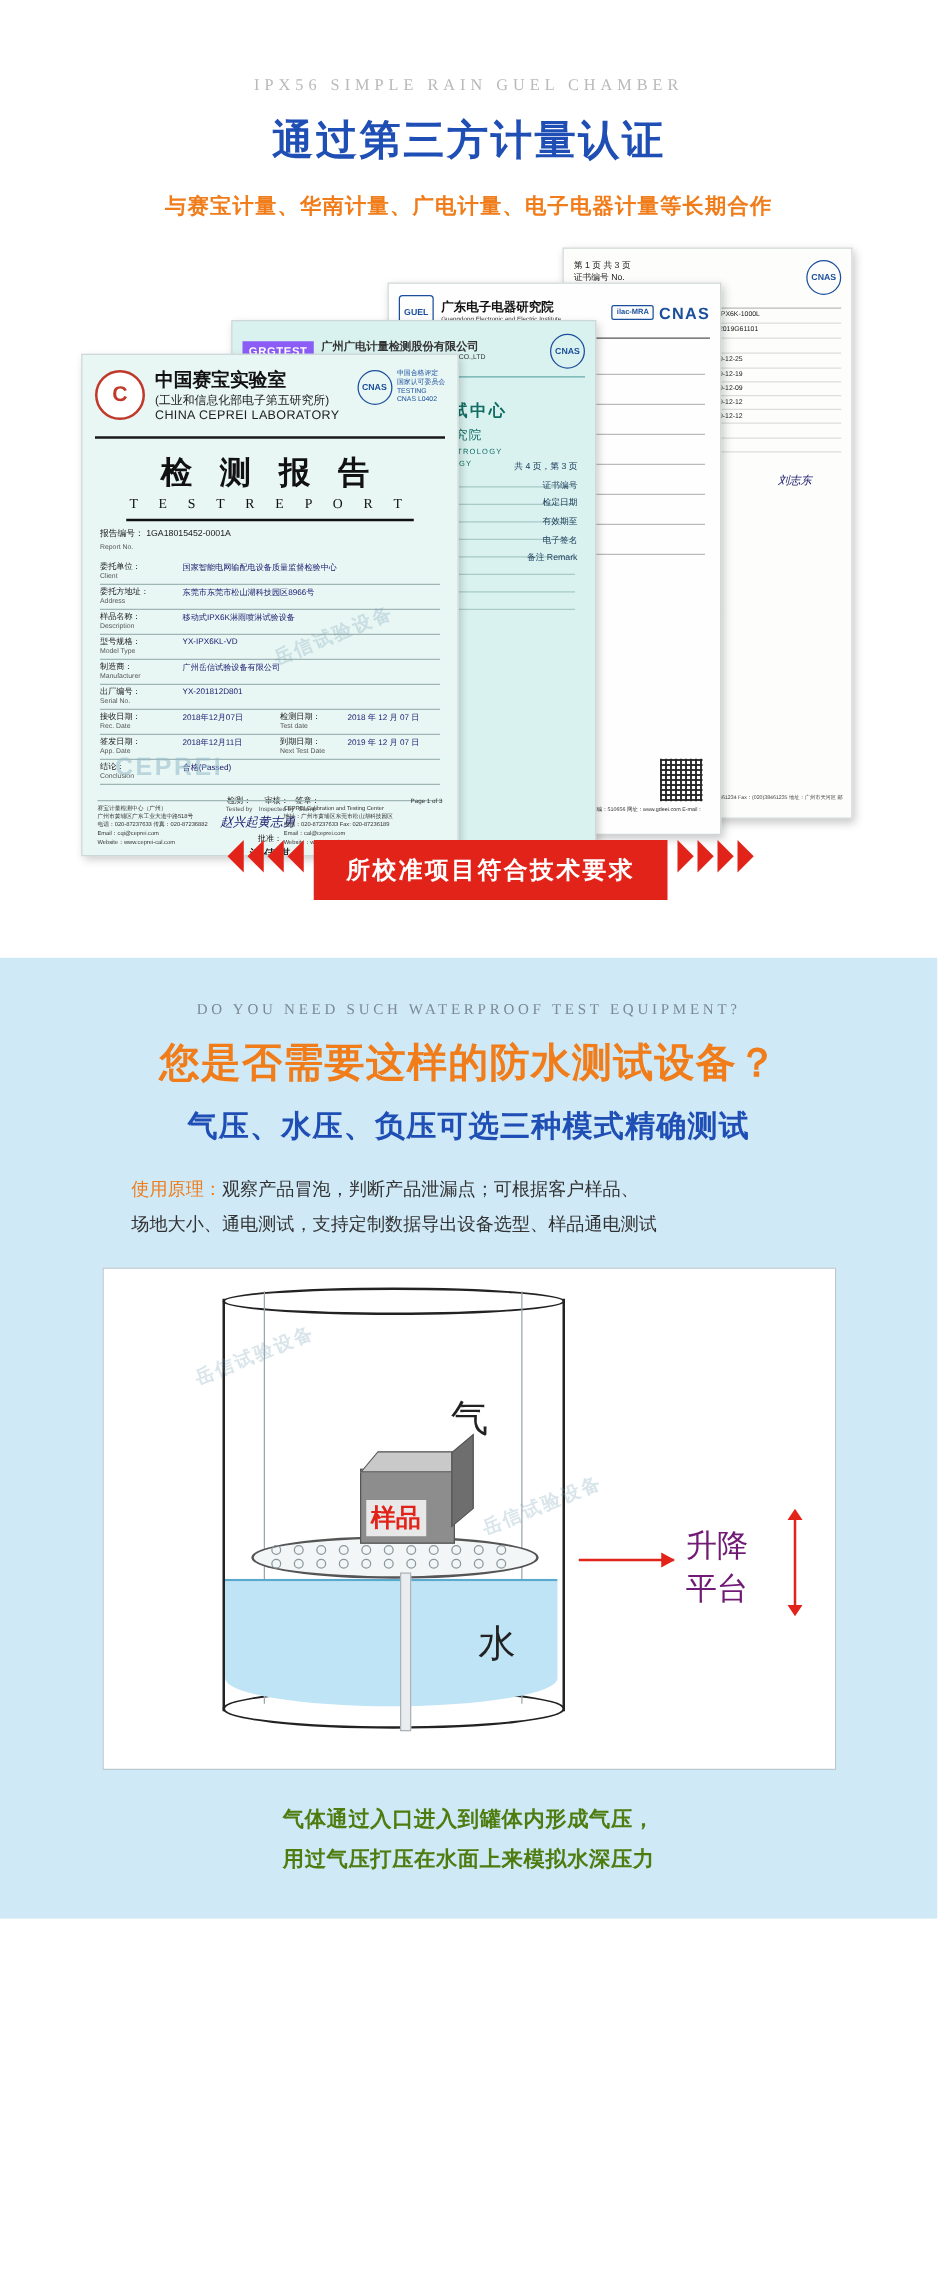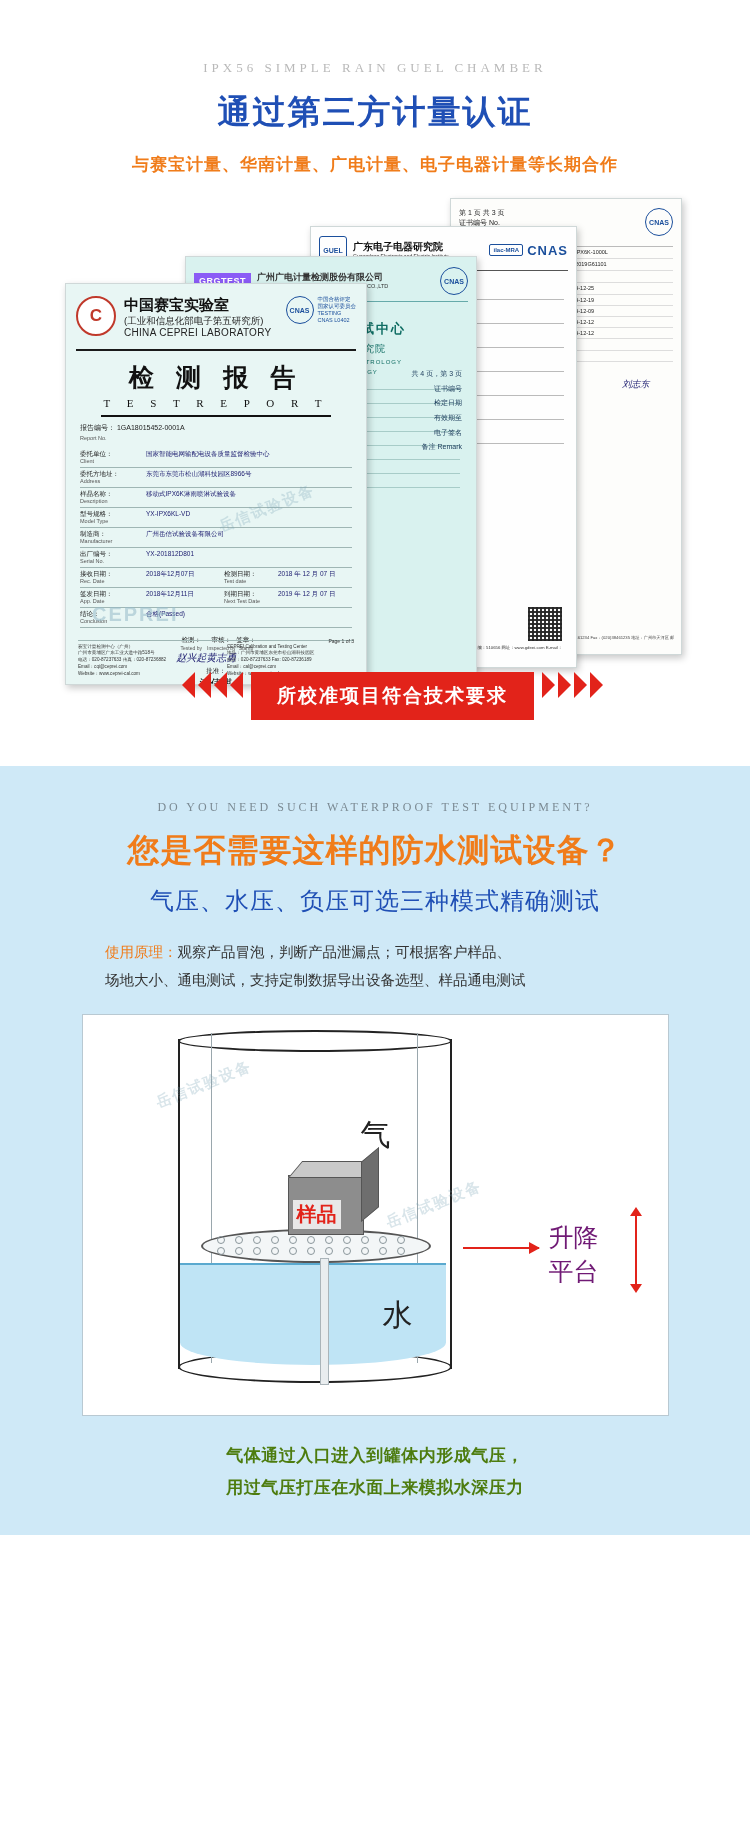--- a/index.html
+++ b/index.html
@@ -212,21 +212,21 @@
   .sec2{background:#cfe9f7;padding:34px 0 30px;}
   .s2-eyebrow{
     text-align:center;color:#7b8a93;font-size:12px;letter-spacing:3px;
     font-family:"Liberation Serif","DejaVu Serif",serif;
   }
   .s2-title{
     text-align:center;color:#f07c1a;font-size:32px;font-weight:bold;
     letter-spacing:1px;margin-top:14px;
   }
   .s2-sub{
-    text-align:center;color:#1f4fb5;font-size:24px;font-weight:normal;
+    text-align:center;color:#1f4fb5;font-size:24px;font-weight:bold;
     letter-spacing:1px;margin-top:12px;
   }
   .s2-desc{
     margin:22px auto 0;width:540px;text-align:left;
     font-size:14.5px;line-height:1.9;color:#333;
   }
   .s2-desc .hl{color:#f07c1a;}
 
   .diagram{
     position:relative;width:585px;height:400px;margin:20px auto 0;

